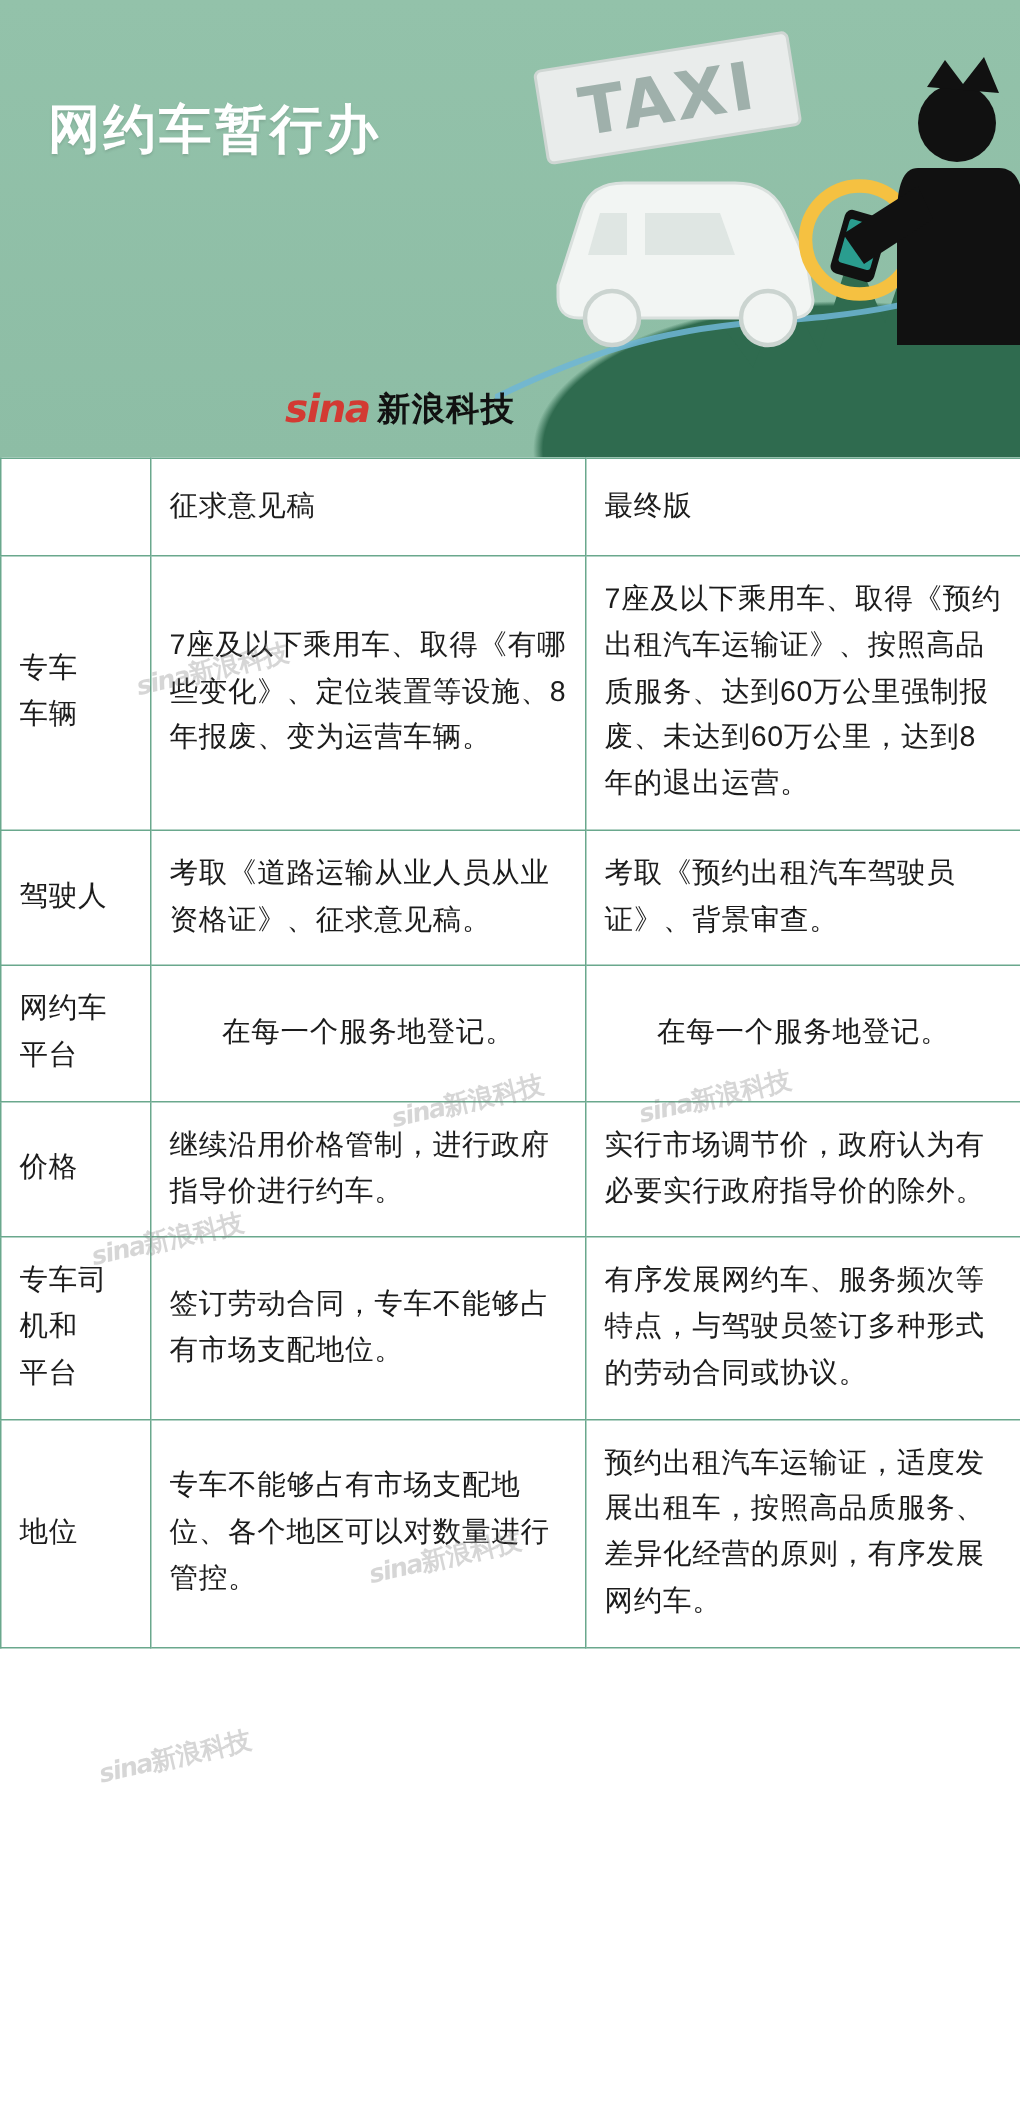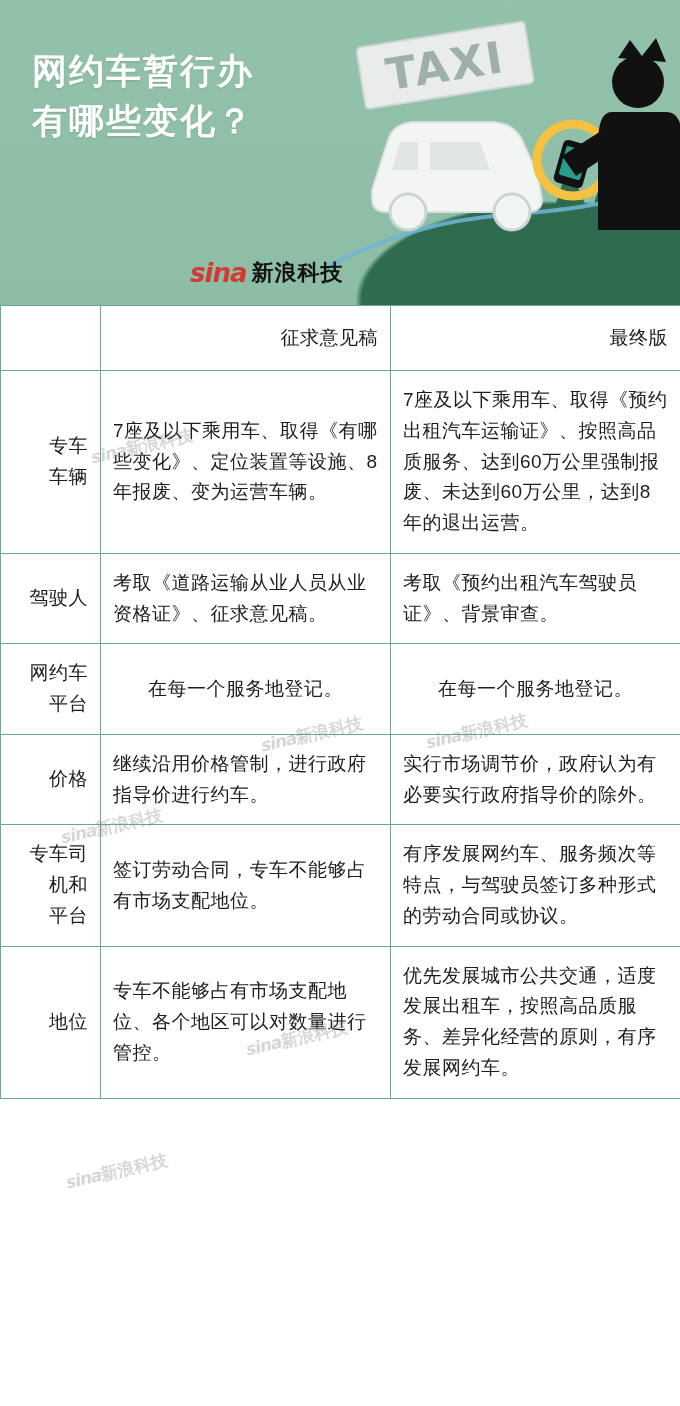--- a/index.html
+++ b/index.html
@@ -35,21 +35,21 @@
   .zigzag {
     position: absolute;
     right: 0;
     top: 95px;
     width: 230px;
     height: 210px;
   }
   .title-block {
     position: absolute;
     left: 32px;
-    top: 46px;
+    top: 62px;
     z-index: 6;
   }
   .title-line {
     font-size: 35px;
     font-weight: bold;
     color: #ffffff;
     letter-spacing: 2px;
     line-height: 1.42;
     white-space: nowrap;
     text-shadow: 0 1px 2px rgba(0,0,0,0.12);
@@ -102,25 +102,25 @@
     color: #1c1c1c;
     letter-spacing: 0.5px;
   }
   col.c1 { width: 100px; }
   col.c2 { width: 290px; }
   col.c3 { width: 290px; }
 
   .hdr td {
     height: 36px;
     padding: 16px 10px;
-    text-align: right;
+    text-align: left;
     font-size: 20px;
   }
   .cat {
-    text-align: right;
+    text-align: left;
     font-size: 19px;
     line-height: 1.5;
     padding: 10px 6px;
   }
   .cell-center { text-align: center; }
 
   
   .wm {
     position: absolute;
     font-size: 17px;
@@ -171,21 +171,20 @@
     <g fill="#111">
       <circle cx="308" cy="62" r="26"></circle>
       <path d="M288,38 L300,20 L312,36 L326,18 L336,42 Z"></path>
       <path d="M282,92 L336,92 C348,92 352,104 352,118 L352,210 L268,210 L268,124 C268,104 272,92 282,92 Z"></path>
       <path d="M282,104 L232,136 L246,156 L292,126 Z"></path>
     </g>
   </svg>
 
   <div class="title-block">
     <div class="title-line">网约车暂行办</div>
-    <div class="title-line">有哪些变化？</div>
   </div>
 
   <div class="brand">
     <span class="brand-sina">sina</span>
     <span class="brand-cn">新浪科技</span>
   </div>
 </div>
 
 <div class="table-wrap">
 
@@ -229,17 +228,17 @@
           <td>实行市场调节价，政府认为有必要实行政府指导价的除外。</td>
         </tr>
         <tr>
           <td class="cat">专车司<br>机和<br>平台</td>
           <td>签订劳动合同，专车不能够占有市场支配地位。</td>
           <td>有序发展网约车、服务频次等特点，与驾驶员签订多种形式的劳动合同或协议。</td>
         </tr>
         <tr>
           <td class="cat">地位</td>
           <td>专车不能够占有市场支配地位、各个地区可以对数量进行管控。</td>
-          <td>优先发展城市公共交通，适度发展出租车，按照高品质服务、差异化经营的原则，有序发展网约车。</td>
+          <td>预约出租汽车运输证，适度发展出租车，按照高品质服务、差异化经营的原则，有序发展网约车。</td>
         </tr>
       </tbody>
   </table>
 </div>
 
 </body></html>

